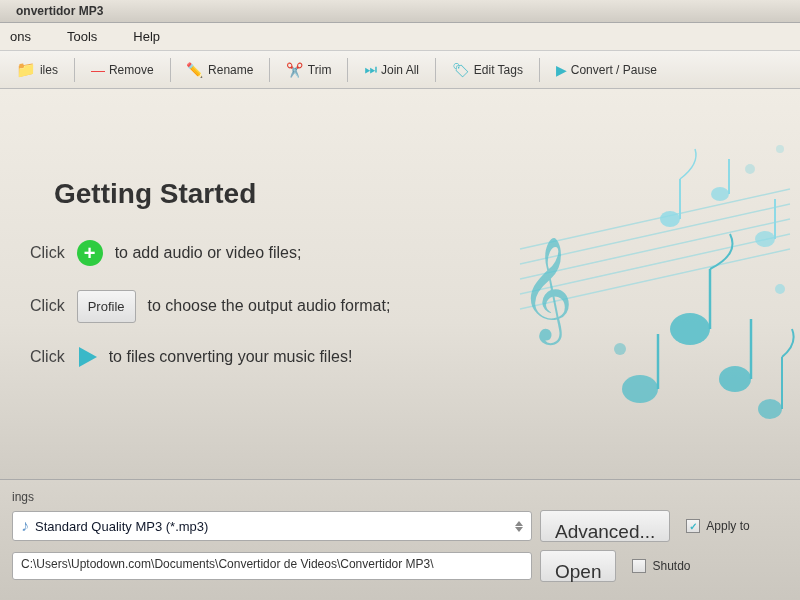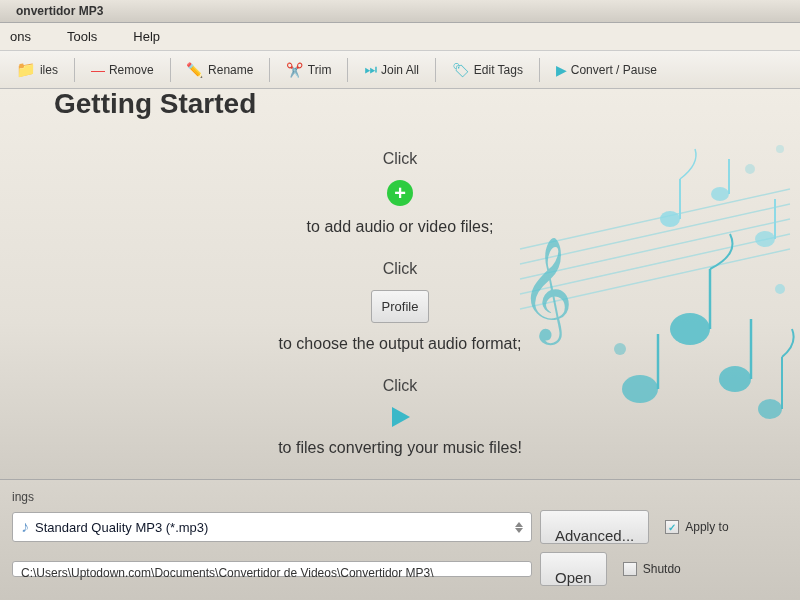--- a/index.html
+++ b/index.html
@@ -89,21 +89,20 @@
       margin-bottom: 30px;
       margin-left: 24px;
     }
     .step {
       display: flex;
       align-items: center;
       gap: 12px;
       margin-bottom: 24px;
       font-size: 16px;
       color: #333;
-      flex-direction: column;
     }
     .step-click {
       font-size: 16px;
       color: #444;
     }
 
     
     .plus-icon {
       display: inline-flex;
       align-items: center;
@@ -210,41 +209,41 @@
       border-bottom: 5px solid #888;
     }
     .arrow-down {
       border-left: 4px solid transparent;
       border-right: 4px solid transparent;
       border-top: 5px solid #888;
     }
 
     
     .btn {
-      padding: 16px 14px;
+      padding: 10px 14px;
       background: linear-gradient(to bottom, #f5f5f5, #e0e0e0);
       border: 1px solid #aaa;
       border-radius: 3px;
       cursor: pointer;
-      font-size: 15px;
+      font-size: 19px;
       color: #333;
       height: 32px;
     }
 
     
     .path-input {
       flex: 1;
       max-width: 520px;
       background: white;
       border: 1px solid #aaa;
       border-radius: 3px;
       padding: 4px 8px;
       font-size: 12px;
       color: #333;
-      height: 16px;
+      height: 28px;
     }
 
     
     .checkbox-group {
       display: flex;
       flex-direction: column;
       gap: 8px;
       margin-left: 8px;
     }
     .checkbox-item {

